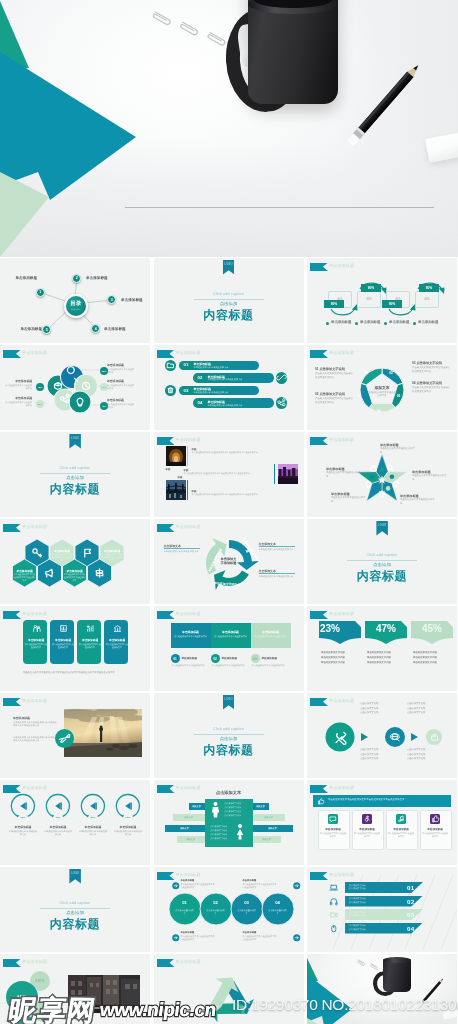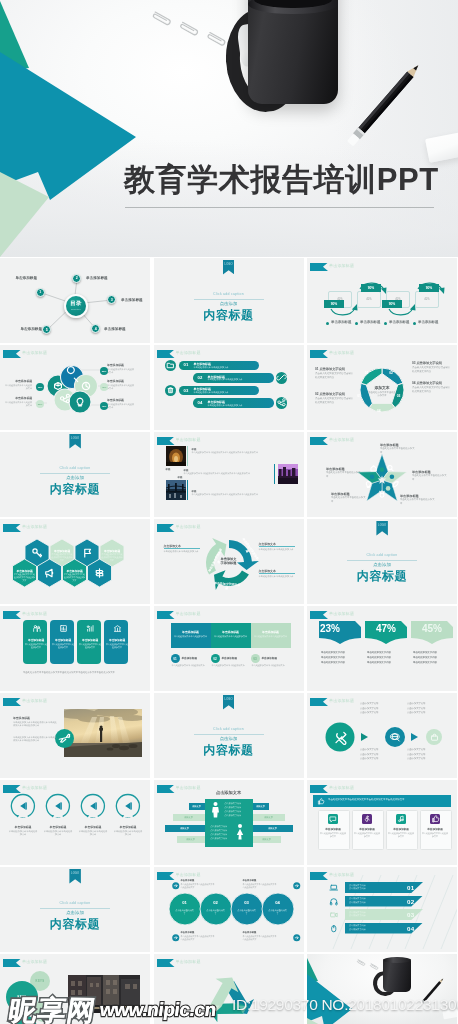--- a/index.html
+++ b/index.html
@@ -261,21 +261,20 @@
       </g>
     </svg>
     <div class="eraser"></div>
 
     <svg class="poly" style="left:0;top:0;" width="200" height="257" viewBox="0 0 200 257">
       <polygon points="0,1 29,68 0,72" fill="#16a08c"></polygon>
       <polygon points="0,52 136,137 50,200 38,172 0,186" fill="#0d92ad"></polygon>
       <polygon points="0,172 49,197 0,257" fill="#c3e0ca"></polygon>
     </svg>
 
-    <div class="hero-title">教育学术报告培训PPT</div>
     <div class="hero-rule"></div>
   </div>
 
   <div class="grid" id="grid">
       <div class="row">
         <div class="th c0">
           <div class="abs">
             <svg width="150" height="85" viewBox="0 0 150 85" style="position:absolute;left:0;top:0">
               <line x1="74" y1="46" x2="40.5" y2="34.5" stroke="#a6abad" stroke-width=".55"></line>
               <line x1="74" y1="46" x2="77" y2="20.5" stroke="#a6abad" stroke-width=".55"></line>

